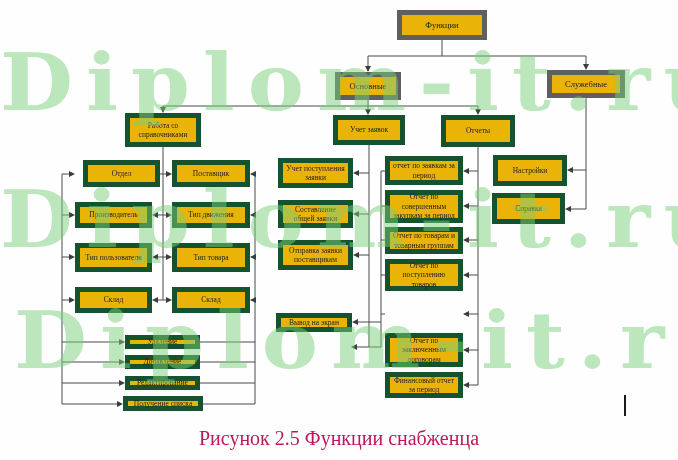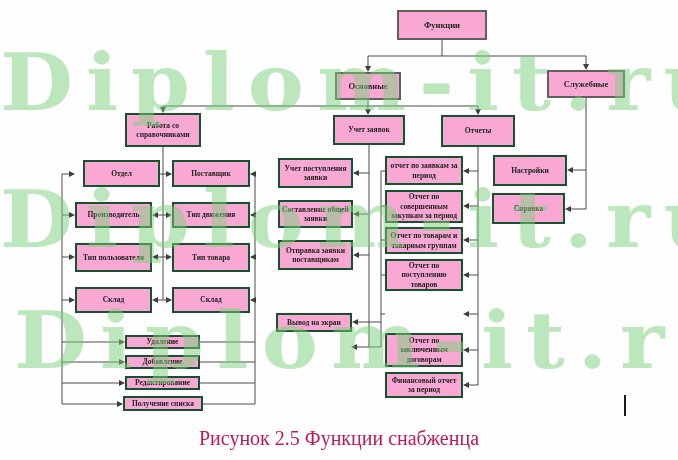--- a/index.html
+++ b/index.html
@@ -1,20 +1,20 @@
 <!DOCTYPE html>
 <html><head>
 <meta charset="utf-8">
 <style>
   html,body{margin:0;padding:0;background:#ffffff;}
   .stage{position:relative;width:678px;height:460px;background:#fefefe;overflow:hidden;
          font-family:"Liberation Serif", serif;}
   .box{position:absolute;display:flex;align-items:center;justify-content:center;
-       text-align:center;box-sizing:border-box;background:#f9a8d4;border:2px solid #14532d;
-       font-weight:bold;font-size:7.5px;line-height:1.25;color:#222;padding:1px 2px;}
+       text-align:center;box-sizing:border-box;background:#eab308;border:5px solid #14532d;
+       font-weight:normal;font-size:7.5px;line-height:1.25;color:#222;padding:1px 2px;}
   .box.lg{font-size:8.5px;border-color:#5f5f5f;}
   .connectors{position:absolute;left:0;top:0;}
   .wm{position:absolute;left:0;white-space:nowrap;font-weight:bold;
       font-family:"DejaVu Serif", serif;font-size:78px;line-height:1;
       letter-spacing:12px;color:rgba(122,208,122,0.50);
       transform:scaleX(1.08);transform-origin:0 50%;pointer-events:none;}
   .caption{position:absolute;left:0;top:427px;width:100%;text-align:center;
            font-size:20px;color:#be185d;}
   .cursor-bar{position:absolute;left:624px;top:395px;width:2px;height:21px;background:#1a1a1a;}
 </style>

